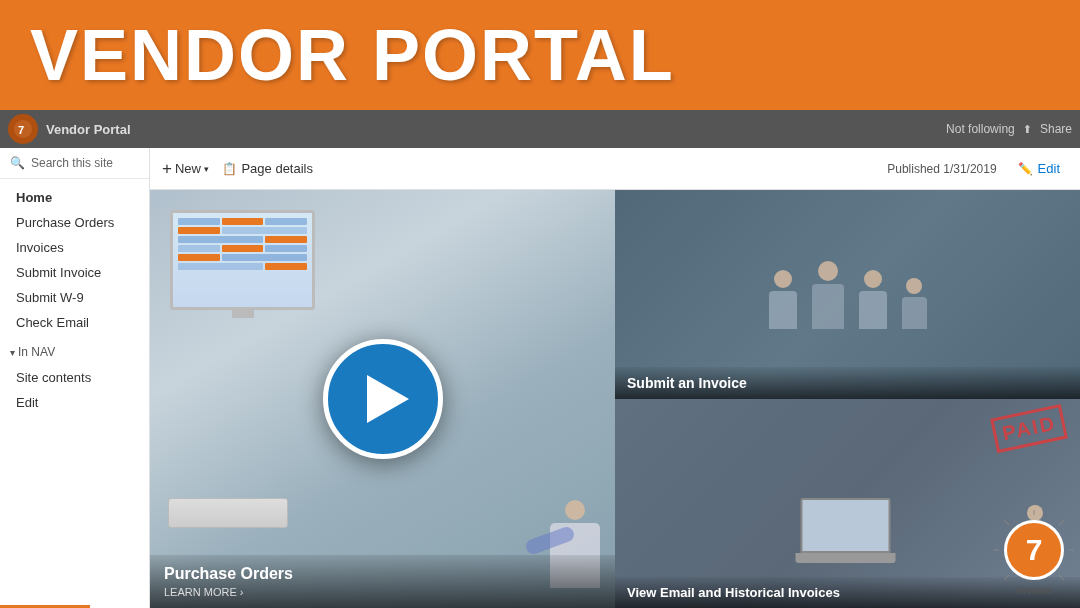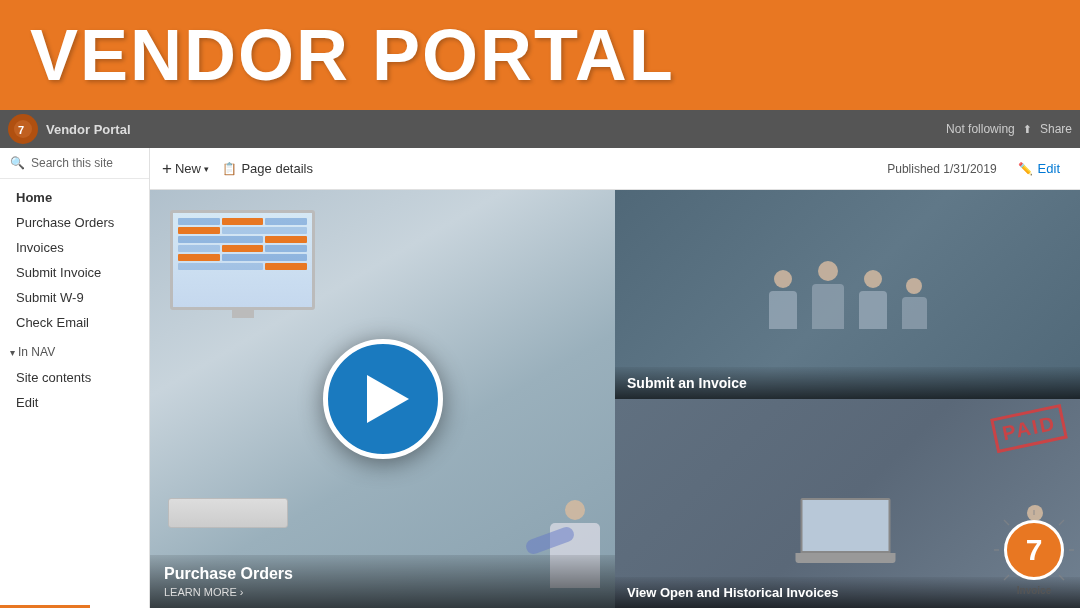--- a/index.html
+++ b/index.html
@@ -666,21 +666,21 @@
 
             <div style="position:absolute;bottom:55px;right:30px;">
               <div style="width:16px;height:16px;background:rgba(210,185,160,0.9);border-radius:50%;margin:0 auto;"></div>
               <div style="width:30px;height:30px;background:rgba(180,160,140,0.7);border-radius:4px 4px 0 0;margin-top:2px;"></div>
             </div>
 
             <div style="position:absolute;top:12px;right:15px;font-size:20px;font-weight:900;color:rgba(220,60,60,0.85);border:3px solid rgba(220,60,60,0.85);padding:3px 6px;transform:rotate(-12deg);font-family:Impact,Arial,sans-serif;letter-spacing:2px;">PAID</div>
           </div>
 
           <div style="position:absolute;bottom:0;left:0;right:0;padding:8px 12px;background:linear-gradient(to top,rgba(0,0,0,0.65) 0%,rgba(0,0,0,0.05) 100%);">
-            <div style="font-size:13px;font-weight:700;color:#fff;">View Open and Historical Invoices</div>
+            <div style="font-size:13px;font-weight:700;color:#fff;">View Email and Historical Invoices</div>
           </div>
         </div>
 
       </div>
 
     </div>
   </div>
 
   <div style="position:absolute;bottom:0;left:0;width:90px;height:3px;background:#E87722;z-index:50;"></div>
 

